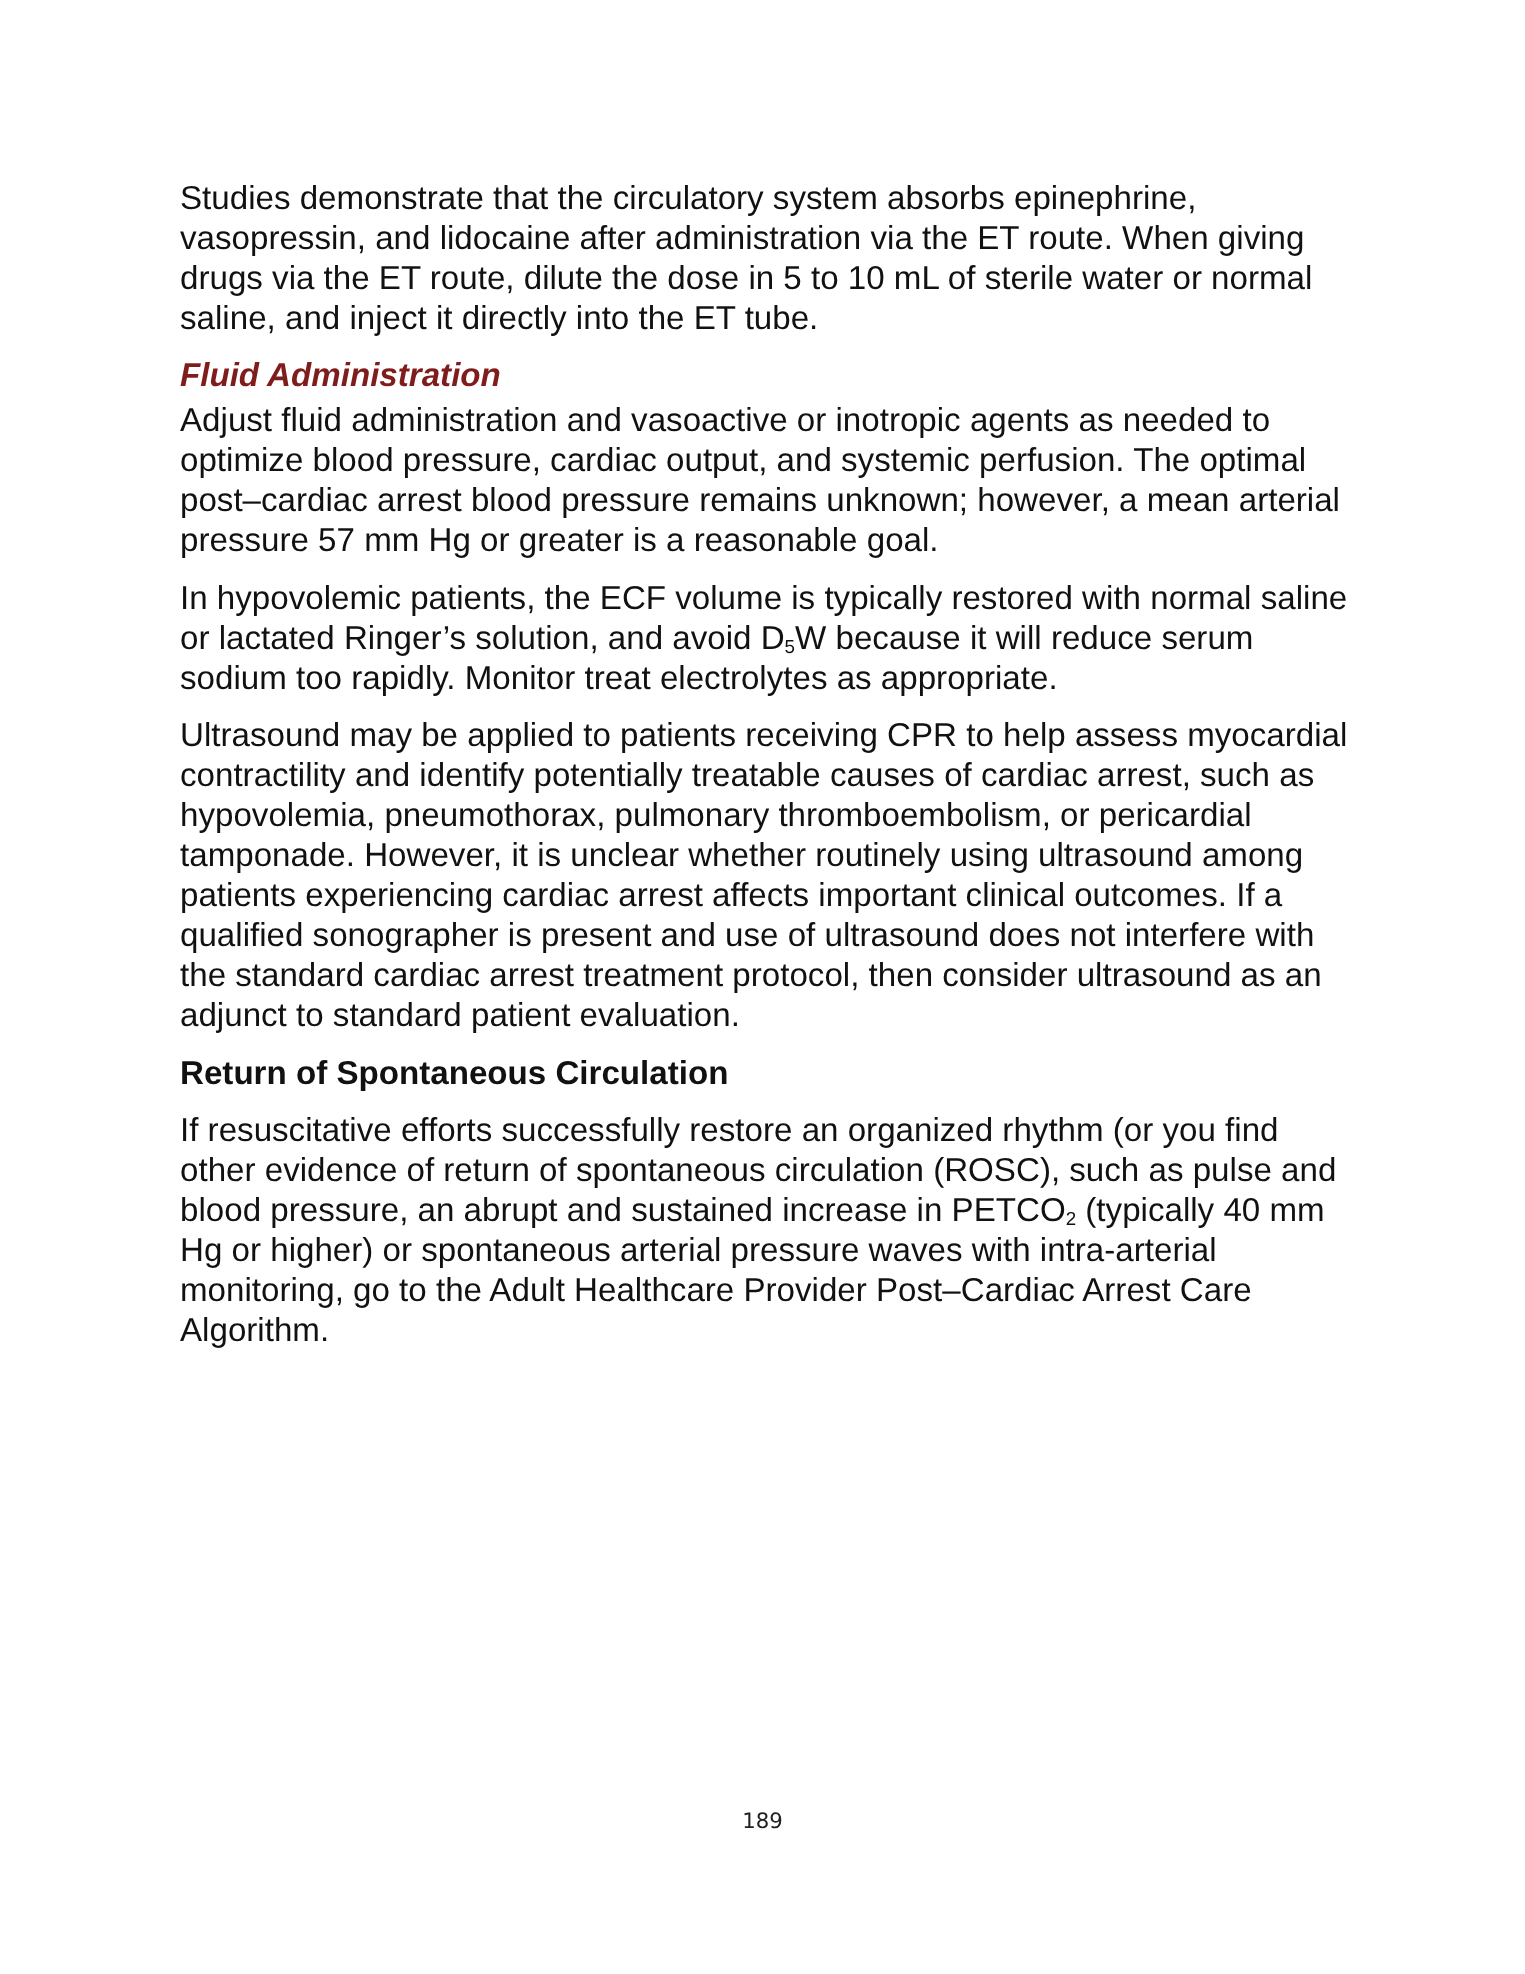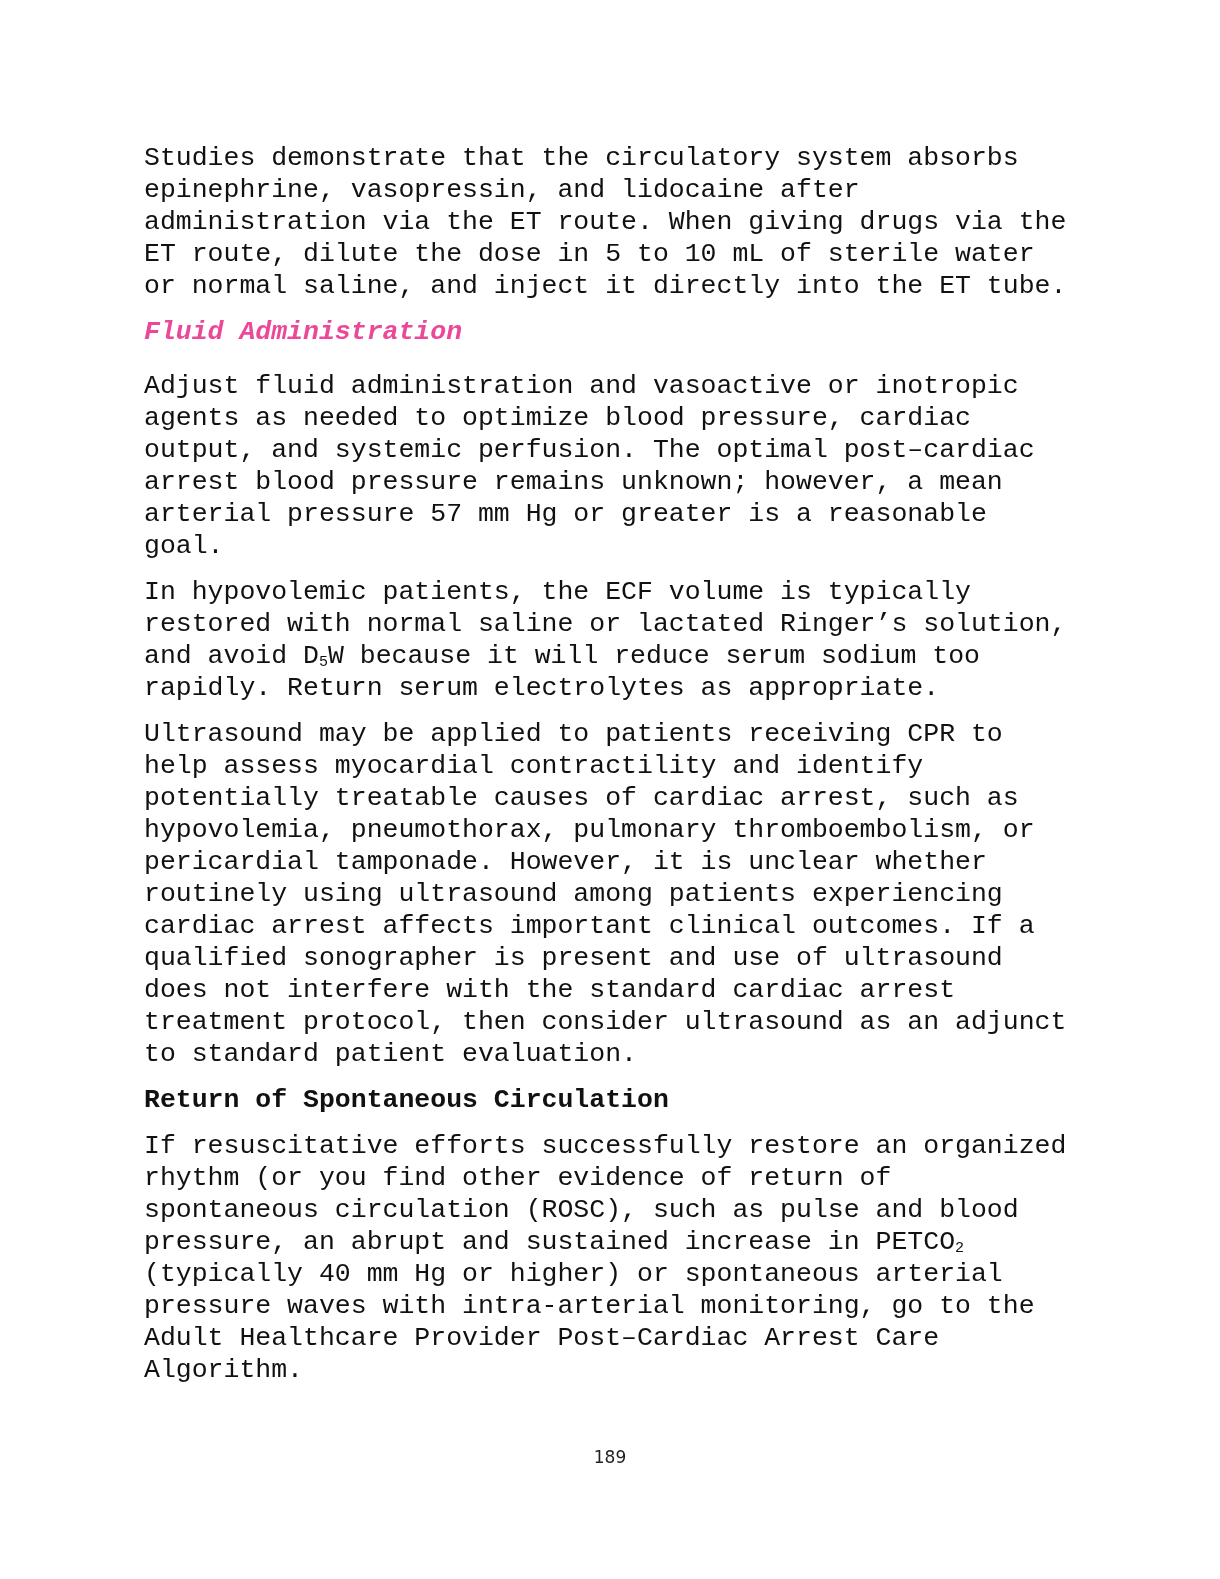--- a/index.html
+++ b/index.html
@@ -1,43 +1,43 @@
 <!DOCTYPE html>
 <html><head>
 <meta charset="utf-8">
 <style>
   html, body { margin: 0; padding: 0; background: #ffffff; }
   body { width: 1220px; height: 1579px; position: relative; overflow: hidden; }
   .page {
     position: absolute; left: 144px; top: 142px; width: 935px;
-    font-family: Liberation Mono, monospace; color: #111111;
+    font-family: Liberation Sans, sans-serif; color: #111111;
     font-size: 26.5px; line-height: 32px;
   }
   .para { margin: 0 0 14px 0; }
   .h-red {
-    color: #ec4899; font-weight: bold; font-style: italic;
-    font-size: 26.5px; line-height: 32px; margin: 0 0 22px 0;
+    color: #7f1d1d; font-weight: bold; font-style: italic;
+    font-size: 26.5px; line-height: 32px; margin: 0 0 4px 0;
   }
   .h-black {
     color: #111111; font-weight: bold; font-size: 26.5px;
     line-height: 32px; margin: 0 0 14px 0;
   }
   .sub { font-size: 15px; vertical-align: -3px; line-height: 0; }
   .page-number {
     position: absolute; left: 0; width: 1220px; top: 1447px;
     text-align: center; font-family: "DejaVu Sans", sans-serif;
     font-size: 17px; color: #222;
   }
 </style>
 </head>
 <body>
 
 <div class="page">
   <p class="para">Studies demonstrate that the circulatory system absorbs epinephrine, vasopressin, and lidocaine after administration via the ET route. When giving drugs via the ET route, dilute the dose in 5 to 10 mL of sterile water or normal saline, and inject it directly into the ET tube.</p>
   <h2 class="h-red">Fluid Administration</h2>
   <p class="para">Adjust fluid administration and vasoactive or inotropic agents as needed to optimize blood pressure, cardiac output, and systemic perfusion. The optimal post–cardiac arrest blood pressure remains unknown; however, a mean arterial pressure 57 mm Hg or greater is a reasonable goal.</p>
-  <p class="para"><span>In hypovolemic patients, the ECF volume is typically restored with normal saline or lactated Ringer’s solution, and avoid D</span><span class="sub">5</span><span>W because it will reduce serum sodium too rapidly. Return serum electrolytes as appropriate.</span></p>
+  <p class="para"><span>In hypovolemic patients, the ECF volume is typically restored with normal saline or lactated Ringer’s solution, and avoid D</span><span class="sub">5</span><span>W because it will reduce serum sodium too rapidly. Monitor treat electrolytes as appropriate.</span></p>
   <p class="para">Ultrasound may be applied to patients receiving CPR to help assess myocardial contractility and identify potentially treatable causes of cardiac arrest, such as hypovolemia, pneumothorax, pulmonary thromboembolism, or pericardial tamponade. However, it is unclear whether routinely using ultrasound among patients experiencing cardiac arrest affects important clinical outcomes. If a qualified sonographer is present and use of ultrasound does not interfere with the standard cardiac arrest treatment protocol, then consider ultrasound as an adjunct to standard patient evaluation.</p>
   <h3 class="h-black">Return of Spontaneous Circulation</h3>
   <p class="para"><span>If resuscitative efforts successfully restore an organized rhythm (or you find other evidence of return of spontaneous circulation (ROSC), such as pulse and blood pressure, an abrupt and sustained increase in PETCO</span><span class="sub">2</span><span> (typically 40 mm Hg or higher) or spontaneous arterial pressure waves with intra-arterial monitoring, go to the Adult Healthcare Provider Post–Cardiac Arrest Care Algorithm.</span></p>
 </div>
 
 <div class="page-number">189</div>
 
 </body></html>

